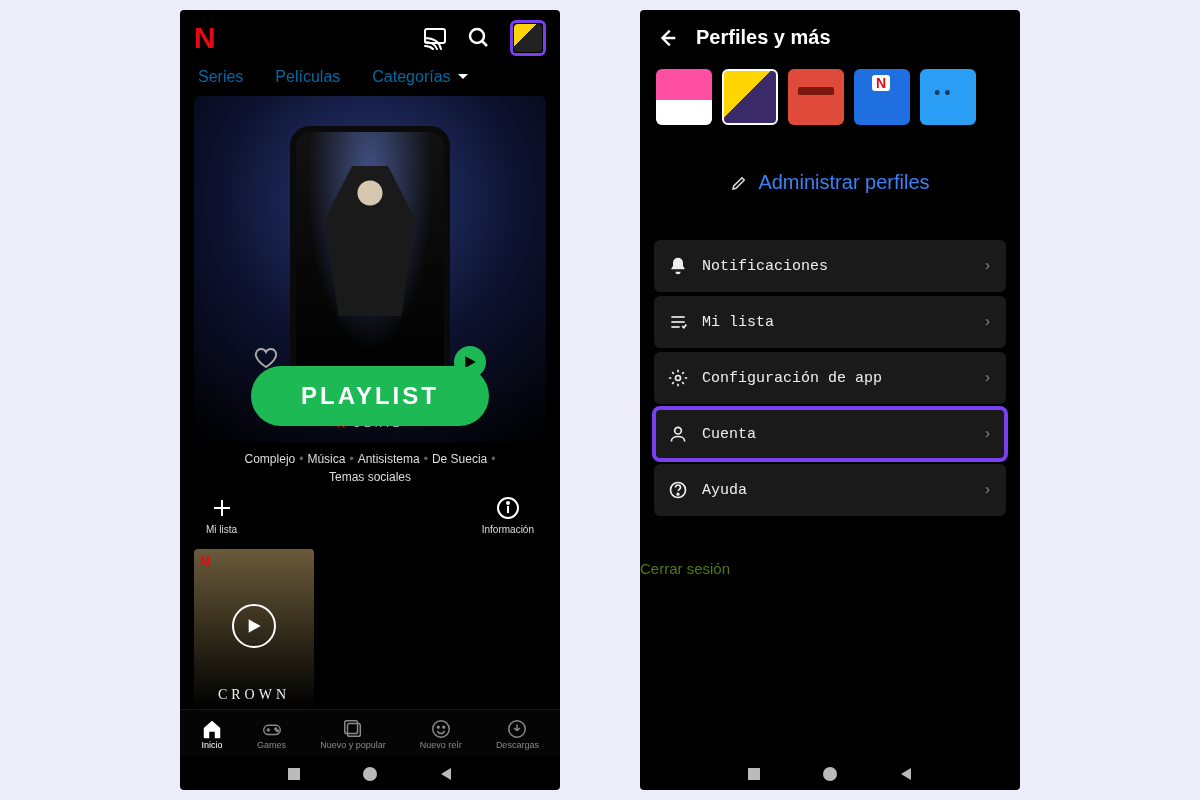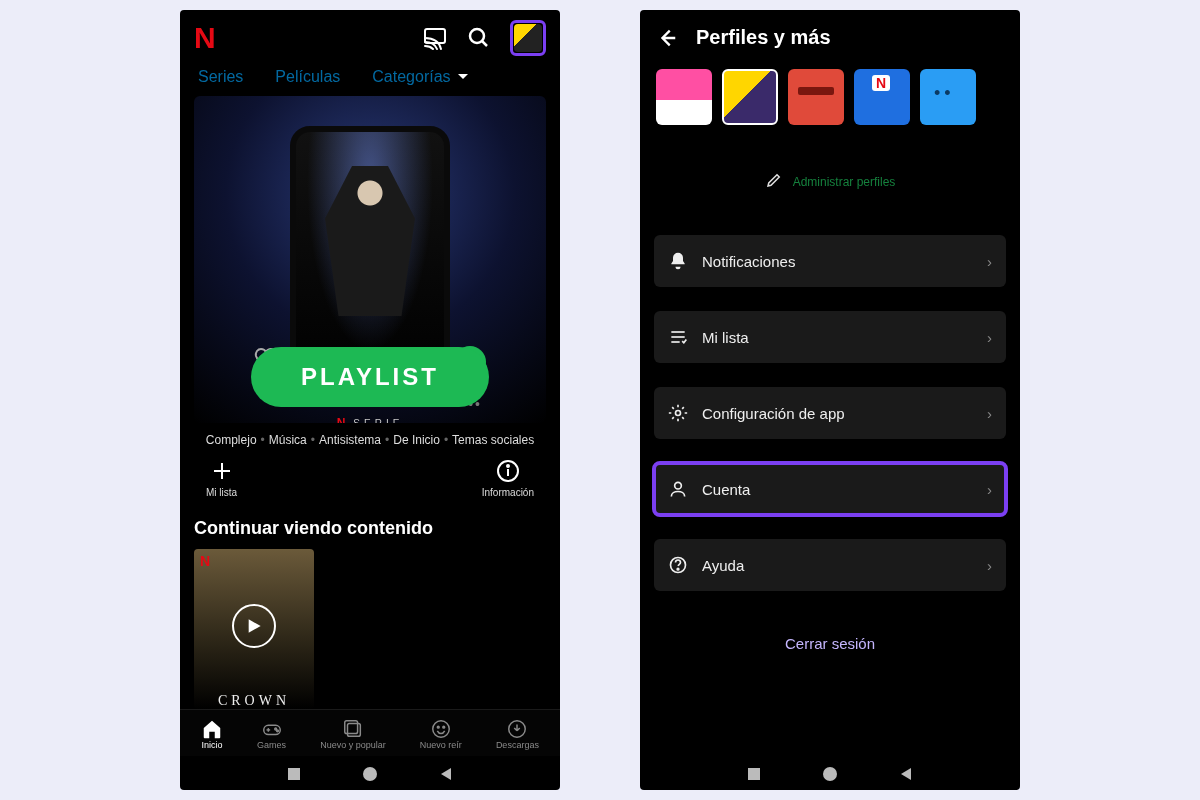--- a/index.html
+++ b/index.html
@@ -74,21 +74,21 @@
   }
   .section-h{font-size:18px;font-weight:700;padding:6px 14px 10px;}
   .cw-row{display:flex;align-items:flex-end;gap:14px;padding:0 14px;}
   .cw-card{
     width:120px;height:160px;border-radius:4px;position:relative;overflow:hidden;
     background:linear-gradient(180deg,#6b5a3a 0%, #2a2416 60%, #000 100%);
     display:flex;align-items:flex-end;justify-content:center;
   }
   .cw-card .mini-n{position:absolute;top:4px;left:6px;color:#e50914;font-weight:900;font-size:14px;}
   .cw-card .ring{width:44px;height:44px;border:2px solid #fff;border-radius:50%;display:flex;align-items:center;justify-content:center;position:absolute;top:55px;}
-  .cw-card .ct{position:absolute;bottom:0;font-family:Georgia,serif;letter-spacing:4px;font-size:14px;color:#eee;}
+  .cw-card .ct{position:absolute;bottom:6px;font-family:Georgia,serif;letter-spacing:4px;font-size:14px;color:#eee;}
   .surprise{
     background:#e8e6e3;color:#000;font-weight:700;font-size:14px;
     padding:12px 16px;border-radius:30px;display:flex;align-items:center;gap:8px;
     margin-left:auto; margin-bottom:10px;
   }
   .bottom-nav{
     margin-top:auto;display:flex;justify-content:space-around;align-items:center;
     padding:8px 4px 6px;border-top:1px solid #1a1a1a;background:#050505;
   }
   .bn-item{display:flex;flex-direction:column;align-items:center;gap:0;color:#8a8a8a;font-size:9px;}
@@ -102,29 +102,29 @@
   .profiles-row{display:flex;gap:10px;padding:10px 16px 6px;}
   .pf{width:56px;height:56px;border-radius:6px;}
   .pf0{background:linear-gradient(180deg,#ff4fa3 55%,#fff 55%);}
   .pf1{background:linear-gradient(135deg,#ffd600 45%,#3a2a6a 45%);border:2px solid #fff;}
   .pf2{background:#e04a3a;position:relative;}
   .pf2::after{content:"";position:absolute;left:10px;top:18px;width:36px;height:8px;background:#7a170f;border-radius:2px;}
   .pf3{background:#1f6fe0;position:relative;}
   .pf3::after{content:"N";position:absolute;left:18px;top:6px;color:#e50914;font-weight:900;background:#fff;border-radius:3px;padding:0 4px;font-size:14px;}
   .pf4{background:#2a9df4;position:relative;}
   .pf4::after{content:"••";position:absolute;left:14px;top:14px;color:#0b3a63;font-size:18px;letter-spacing:4px;}
-  .manage-row{display:flex;align-items:flex-end;justify-content:center;gap:10px;color:#15803d;padding:40px 0 30px;font-size:12px;}
-  .menu-list{display:flex;flex-direction:column;gap:24px;padding:16px 14px;}
+  .manage-row{display:flex;align-items:center;justify-content:center;gap:10px;color:#3b82f6;padding:40px 0 30px;font-size:20px;}
+  .menu-list{display:flex;flex-direction:column;gap:4px;padding:16px 14px;font-family:Liberation Mono, monospace;}
   .menu-item{
     background:#1a1a1a;border-radius:6px;padding:16px 14px;
     display:flex;align-items:center;gap:14px;color:#eee;font-size:15px;
   }
   .menu-item .chev{margin-left:auto;color:#888;}
   .menu-item.hl{outline:4px solid #7b3ff2;outline-offset:-2px;}
-  .signout{text-align:center;color:#c4b5fd;font-size:15px;padding:28px 0;}
+  .signout{text-align:left;color:#4d7c0f;font-size:15px;padding:28px 0;}
   svg{display:block;}
 </style>
 </head>
 <body>
 
 <div class="phone">
 
   <div class="s1-topbar">
     <div class="n-logo">N</div>
     <div class="top-icons">
@@ -178,21 +178,21 @@
     <div class="hero-title-pill">PLAYLIST</div>
   </div>
 
   <div class="tags-row">
     <span>Complejo</span>
       <span class="dot">•</span>
     <span>Música</span>
       <span class="dot">•</span>
     <span>Antisistema</span>
       <span class="dot">•</span>
-    <span>De Inicio</span>
+    <span>De Suecia</span>
       <span class="dot">•</span>
     <span>Temas sociales</span>
   </div>
 
   <div class="action-row">
     <div class="act-col">
       <svg width="24" height="24" viewBox="0 0 24 24" stroke="#fff" stroke-width="2">
           <line x1="12" y1="4" x2="12" y2="20"></line>
           <line x1="4" y1="12" x2="20" y2="12"></line>
         </svg>
@@ -201,21 +201,20 @@
     <div class="act-col">
       <svg width="24" height="24" viewBox="0 0 24 24" fill="none" stroke="#fff" stroke-width="2">
           <circle cx="12" cy="12" r="10"></circle>
           <line x1="12" y1="10" x2="12" y2="17"></line>
           <circle cx="12" cy="7" r="1" fill="#fff"></circle>
         </svg>
       <span>Información</span>
     </div>
   </div>
 
-  <div class="section-h">Continuar viendo contenido</div>
 
   <div class="cw-row">
     <div class="cw-card">
       <span class="mini-n">N</span>
       <div class="ring">
         <svg width="16" height="16" viewBox="0 0 12 12">
             <path d="M2 1l9 5-9 5z" fill="#fff"></path>
           </svg>
       </div>
       <div class="ct">CROWN</div>

